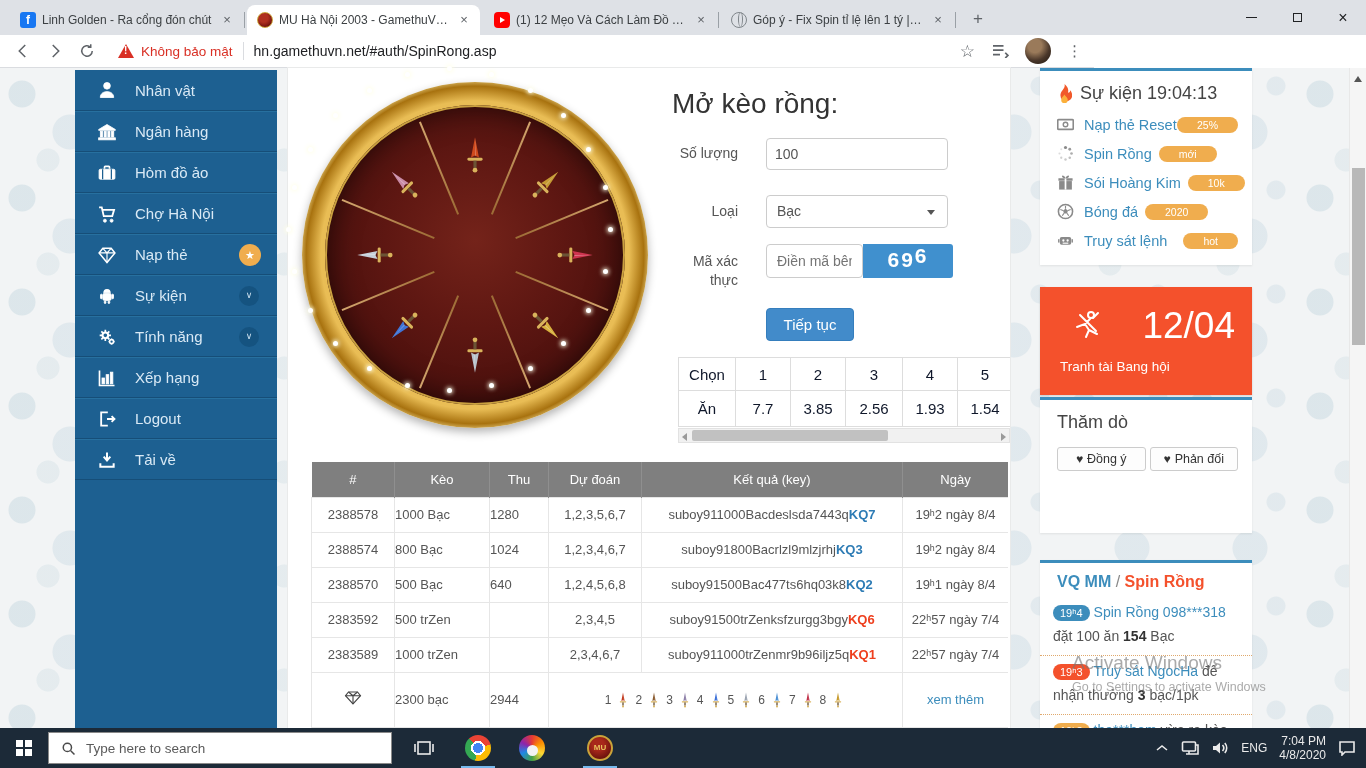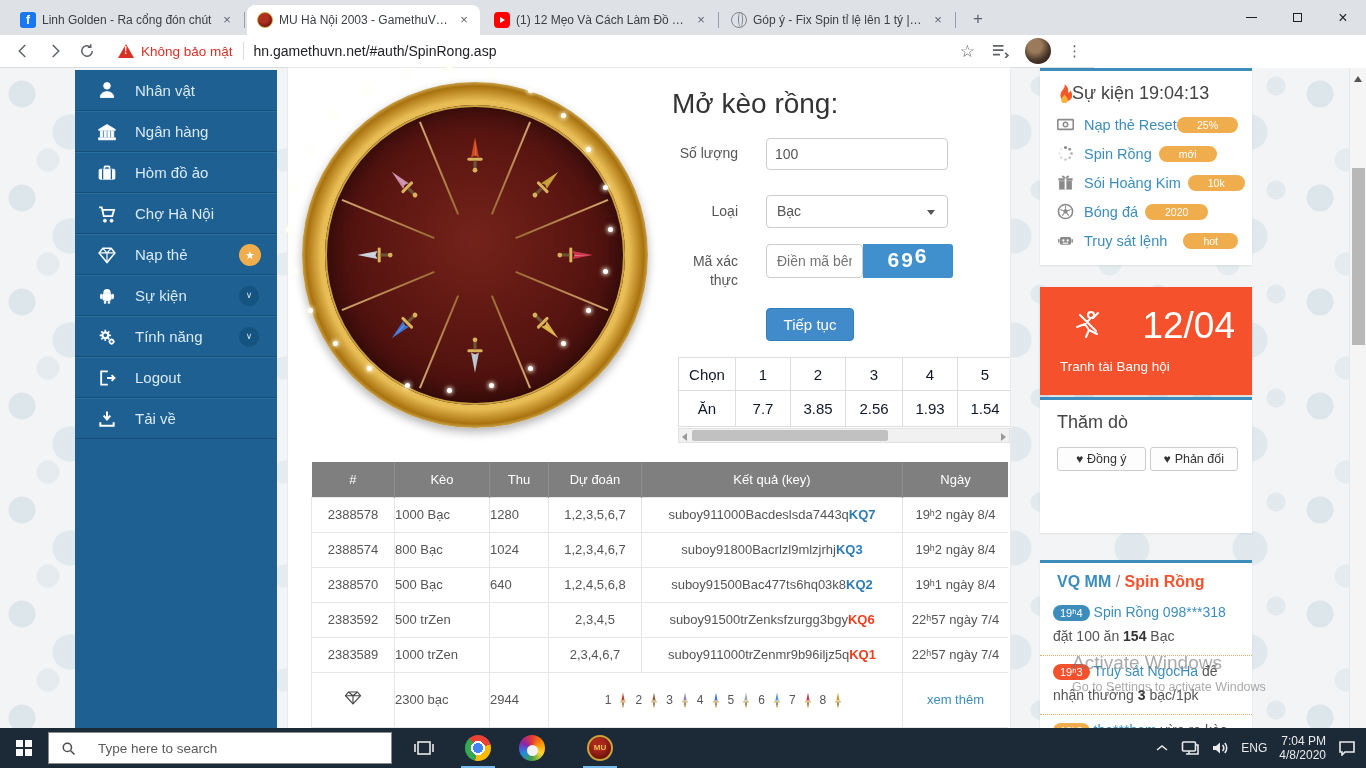--- a/index.html
+++ b/index.html
@@ -105,21 +105,21 @@
   .key-red { color:#ee3f1e; font-weight:bold; }
   .date-cell { font-size:11px; }
   .link { color:#3c8dbc; }
   .wrow td { height:55px; }
   .wstrip { display:flex; align-items:center; justify-content:center; gap:4px; }
   .wnum { font-size:12px; color:#555; }
   .gem-ic { width:18px; height:16px; stroke:#444; fill:none; stroke-width:1.5; }
 
   
   .rpanel { position:absolute; left:1040px; width:212px; background:#fff; border-top:3px solid #3c8dbc; box-shadow:0 1px 2px rgba(0,0,0,.08); }
-  .panel-title { font-size:18px; color:#444; padding:12px 0 6px 17px; display:flex; align-items:center; }
+  .panel-title { font-size:18px; color:#444; padding:12px 0 6px 17px; display:flex; align-items:center; gap:8px; }
   .ev-item { display:flex; align-items:center; height:29px; padding:0 14px 0 17px; }
   .ev-ic { width:17px; height:17px; flex:0 0 17px; margin-right:10px; }
   .ev-link { font-size:14.5px; color:#3c8dbc; white-space:nowrap; }
   .pill { background:#f0ad4e; color:#fff; font-size:10.5px; border-radius:9px; padding:2px 20px; margin-left:7px; white-space:nowrap; }
   .pill.right { margin-left:auto; }
 
   .banner { position:absolute; left:1040px; top:219px; width:212px; height:108px; background:#f4512c; color:#fff; box-shadow:0 1px 2px rgba(0,0,0,.15); }
   .banner-date { position:absolute; right:17px; top:18px; font-size:37px; font-weight:300; }
   .banner-sub { position:absolute; left:20px; top:72px; font-size:13.5px; }
   .banner-ic { position:absolute; left:30px; top:20px; width:38px; height:38px; stroke:#fff; fill:none; stroke-width:2; stroke-linecap:round; }
@@ -147,21 +147,21 @@
   
   .pg-scroll { position:absolute; left:1349px; top:0; width:17px; height:660px; background:#f5f5f5; border-left:1px solid #e8e8e8; }
   .pg-up { position:absolute; left:4px; top:8px; width:0; height:0; border-left:4.5px solid transparent; border-right:4.5px solid transparent; border-bottom:6px solid #555; }
   .pg-thumb { position:absolute; left:2px; top:100px; width:13px; height:177px; background:#b8b8b8; }
 
   
   .taskbar { position:absolute; left:0; top:728px; width:1366px; height:40px; background:#1c2a38; display:flex; align-items:center; color:#eaeaea; }
   .start-btn { width:48px; height:40px; display:flex; align-items:center; justify-content:center; }
   .win-logo { width:16px; height:16px; display:grid; grid-template-columns:7px 7px; grid-template-rows:7px 7px; gap:1.6px; }
   .win-logo div { background:#fff; }
-  .tb-search { width:344px; height:32px; background:#fff; border:1px solid #8a8a8a; display:flex; align-items:center;gap:12px; }
+  .tb-search { width:344px; height:32px; background:#fff; border:1px solid #8a8a8a; display:flex; align-items:center; }
   .tb-search svg { width:15px; height:15px; margin:0 10px 0 12px; stroke:#4a4a4a; fill:none; stroke-width:2; }
   .tb-search span { font-size:13.5px; color:#5a5a5a; }
   .tb-slot { width:40px; height:40px; display:flex; align-items:center; justify-content:center; position:relative; margin-left:4px; }
   .tb-slot.active:after { content:""; position:absolute; left:3px; bottom:0; width:34px; height:2.5px; background:#76b9ed; }
   .chrome-ic { width:26px; height:26px; border-radius:50%;
     background:radial-gradient(circle, #4285f4 0 5px, #fff 5px 7px, rgba(0,0,0,0) 7px),
       conic-gradient(from -45deg, #ea4335 0 33%, #fbbc05 0 66%, #34a853 0); }
   .paint-ic { width:26px; height:26px; border-radius:50%; position:relative;
     background:conic-gradient(#e53935, #fb8c00, #fdd835, #43a047, #1e88e5, #8e24aa, #e53935); }
   .paint-ic:after { content:""; position:absolute; left:8px; top:10px; width:11px; height:11px; border-radius:50%; background:#f2f2f2; }
@@ -295,20 +295,29 @@
       </div>
       <div class="side-item">
         <svg class="side-ic" viewBox="0 0 24 24">
             <circle cx="10" cy="10" r="3.4" fill="none" stroke-width="2.4"></circle>
             <path d="M10 3.2v3M10 13.8v3M3.2 10h3M13.8 10h3M5.2 5.2l2.1 2.1M12.7 12.7l2.1 2.1M14.8 5.2l-2.1 2.1M7.3 12.7l-2.1 2.1" fill="none" stroke-width="2"></path>
             <circle cx="17.5" cy="17.5" r="2.4" fill="none" stroke-width="2"></circle>
             <path d="M17.5 13.9v1.4M17.5 19.7v1.4M13.9 17.5h1.4M19.7 17.5h1.4" fill="none" stroke-width="1.6"></path>
           </svg>
         <span class="side-label">Tính năng</span>
         <span class="badge-chev">∨</span>
+      </div>
+      <div class="side-item">
+        <svg class="side-ic" viewBox="0 0 24 24">
+            <path d="M3 3v18h18" fill="none" stroke-width="2"></path>
+            <rect x="6" y="12" width="3" height="7"></rect>
+            <rect x="11" y="8" width="3" height="11"></rect>
+            <rect x="16" y="5" width="3" height="14"></rect>
+          </svg>
+        <span class="side-label">Xếp hạng</span>
       </div>
       <div class="side-item">
         <svg class="side-ic" viewBox="0 0 24 24">
             <path d="M13 4H5v16h8" fill="none" stroke-width="2.2"></path>
             <path d="M12 12h8.5M17.5 8.5L21 12l-3.5 3.5" fill="none" stroke-width="2.2"></path>
           </svg>
         <span class="side-label">Logout</span>
       </div>
       <div class="side-item">
         <svg class="side-ic" viewBox="0 0 24 24">

